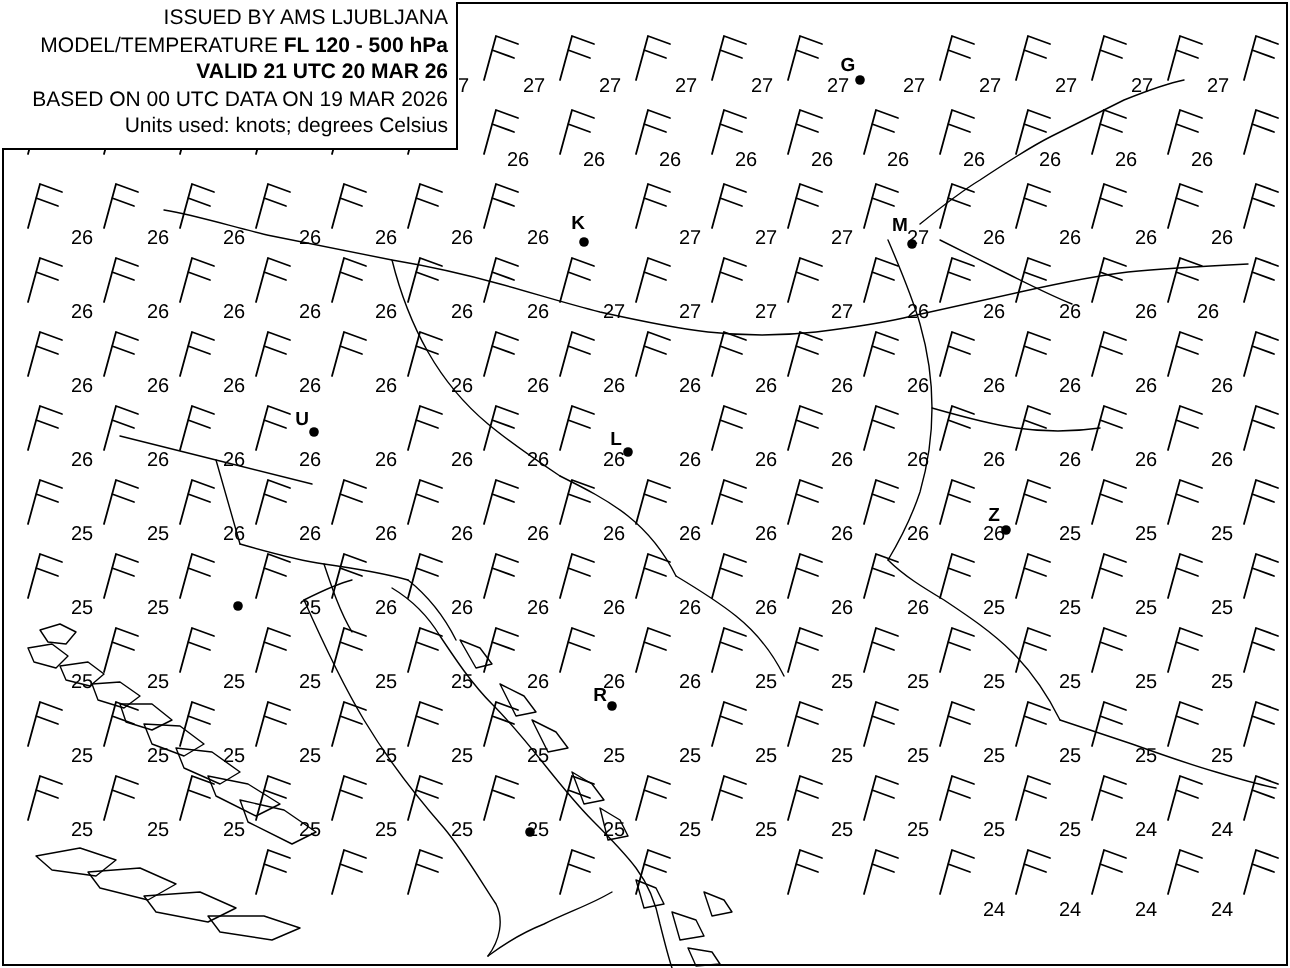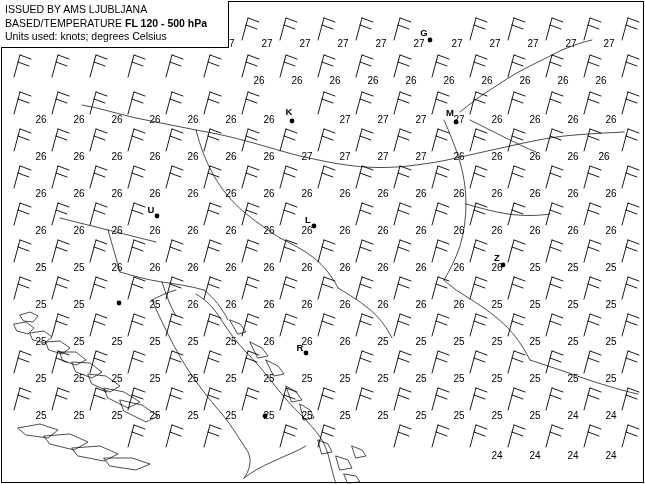--- a/index.html
+++ b/index.html
@@ -41,20 +41,21 @@
     border-left: none;
     border-top: none;
     box-sizing: border-box;
     padding: 2px 4px 3px 4px;
     font-size: 10.5px;
     line-height: 13.6px;
     color: #000000;
   }
   #header-box .line {
     white-space: nowrap;
+    text-align: right;
   }
   #header-box .bold {
     font-weight: bold;
   }
   #model-box {
     position: absolute;
     left: 1px;
     bottom: 1px;
     width: 128px;
     background: #ffffff;
@@ -540,18 +541,20 @@
       <div class="city-label" style="left: 151px; top: 210px;">U</div>
       <div class="city-label" style="left: 308px; top: 220px;">L</div>
       <div class="city-label" style="left: 497px; top: 258px;">Z</div>
       <div class="city-label" style="left: 300px; top: 348px;">R</div>
     </div>
 
   <div id="map-frame"></div>
 
   <div id="header-box">
     <div class="line">ISSUED BY AMS LJUBLJANA</div>
-    <div class="line"><span>BASED/TEMPERATURE </span><span class="bold">FL 120 - 500 hPa</span></div>
+    <div class="line"><span>MODEL/TEMPERATURE </span><span class="bold">FL 120 - 500 hPa</span></div>
+    <div class="line bold">VALID 21 UTC 20 MAR 26</div>
+    <div class="line">BASED ON 00 UTC DATA ON 19 MAR 2026</div>
     <div class="line">Units used: knots; degrees Celsius</div>
   </div>
 
 
 </div>
 
 </body></html>

